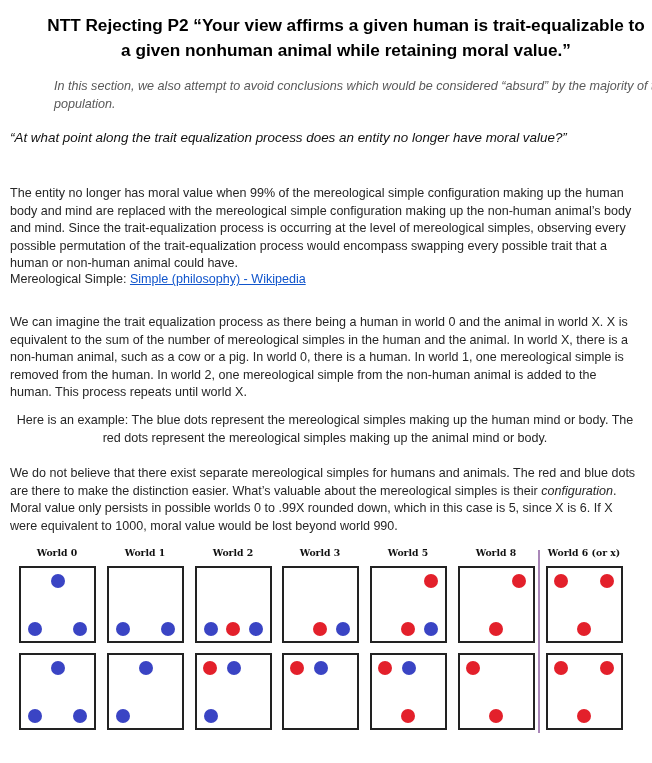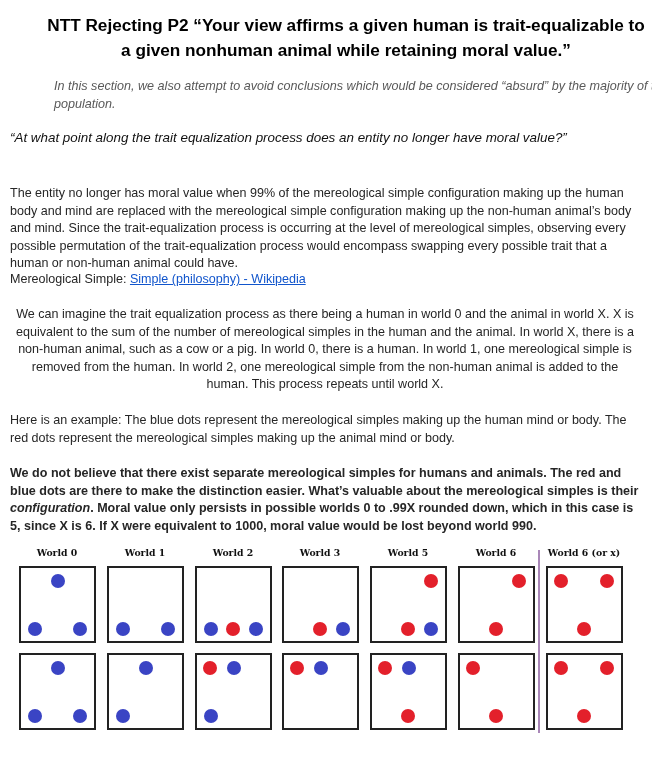--- a/index.html
+++ b/index.html
@@ -19,23 +19,23 @@
     .question {
       position: absolute; left: 10px; top: 129px; width: 630px;
       font-style: italic; font-weight: normal; font-size: 13.4px; line-height: 18px; color: #111;
     }
     .para {
       position: absolute; left: 10px; width: 630px;
       font-size: 12.55px; line-height: 17.5px; color: #262626;
     }
     .p1 { top: 165px; margin-top: 20px; }
     .p2 { top: 271px; }
-    .p3 { top: 306px; text-align: center; }
-    .p4 { top: 412px; }
-    .p5 { top: 465px; font-weight: bold; }
+    .p3 { top: 314px; }
+    .p4 { top: 412px; text-align: center; }
+    .p5 { top: 465px; }
     .link { color: #1155cc; text-decoration: underline; cursor: pointer; }
 
     .diagram {
       position: absolute; left: 0; top: 540px; width: 652px; height: 200px;
     }
     .wlabel {
       position: absolute; top: 7px; width: 90px; text-align: center;
       font-family: "DejaVu Serif", serif; font-weight: bold; font-size: 9.3px; color: #111;
     }
     .box {
@@ -118,21 +118,21 @@
     <div class="box" style="left: 370px; top: 26px;">
       <div class="dot" style="background: rgb(227, 32, 43); left: 52px; top: 6px;"></div>
       <div class="dot" style="background: rgb(227, 32, 43); left: 29px; top: 54px;"></div>
       <div class="dot" style="background: rgb(58, 68, 196); left: 52px; top: 54px;"></div>
     </div>
     <div class="box" style="left: 370px; top: 113px;">
       <div class="dot" style="background: rgb(227, 32, 43); left: 6px; top: 6px;"></div>
       <div class="dot" style="background: rgb(58, 68, 196); left: 30px; top: 6px;"></div>
       <div class="dot" style="background: rgb(227, 32, 43); left: 29px; top: 54px;"></div>
     </div>
-    <div class="wlabel" style="left: 451px;">World 6</div>
+    <div class="wlabel" style="left: 451px;">World 8</div>
     <div class="box" style="left: 458px; top: 26px;">
       <div class="dot" style="background: rgb(227, 32, 43); left: 52px; top: 6px;"></div>
       <div class="dot" style="background: rgb(227, 32, 43); left: 29px; top: 54px;"></div>
     </div>
     <div class="box" style="left: 458px; top: 113px;">
       <div class="dot" style="background: rgb(227, 32, 43); left: 6px; top: 6px;"></div>
       <div class="dot" style="background: rgb(227, 32, 43); left: 29px; top: 54px;"></div>
     </div>
     <div class="wlabel" style="left: 539px;">World 6 (or x)</div>
     <div class="box" style="left: 546px; top: 26px;">

